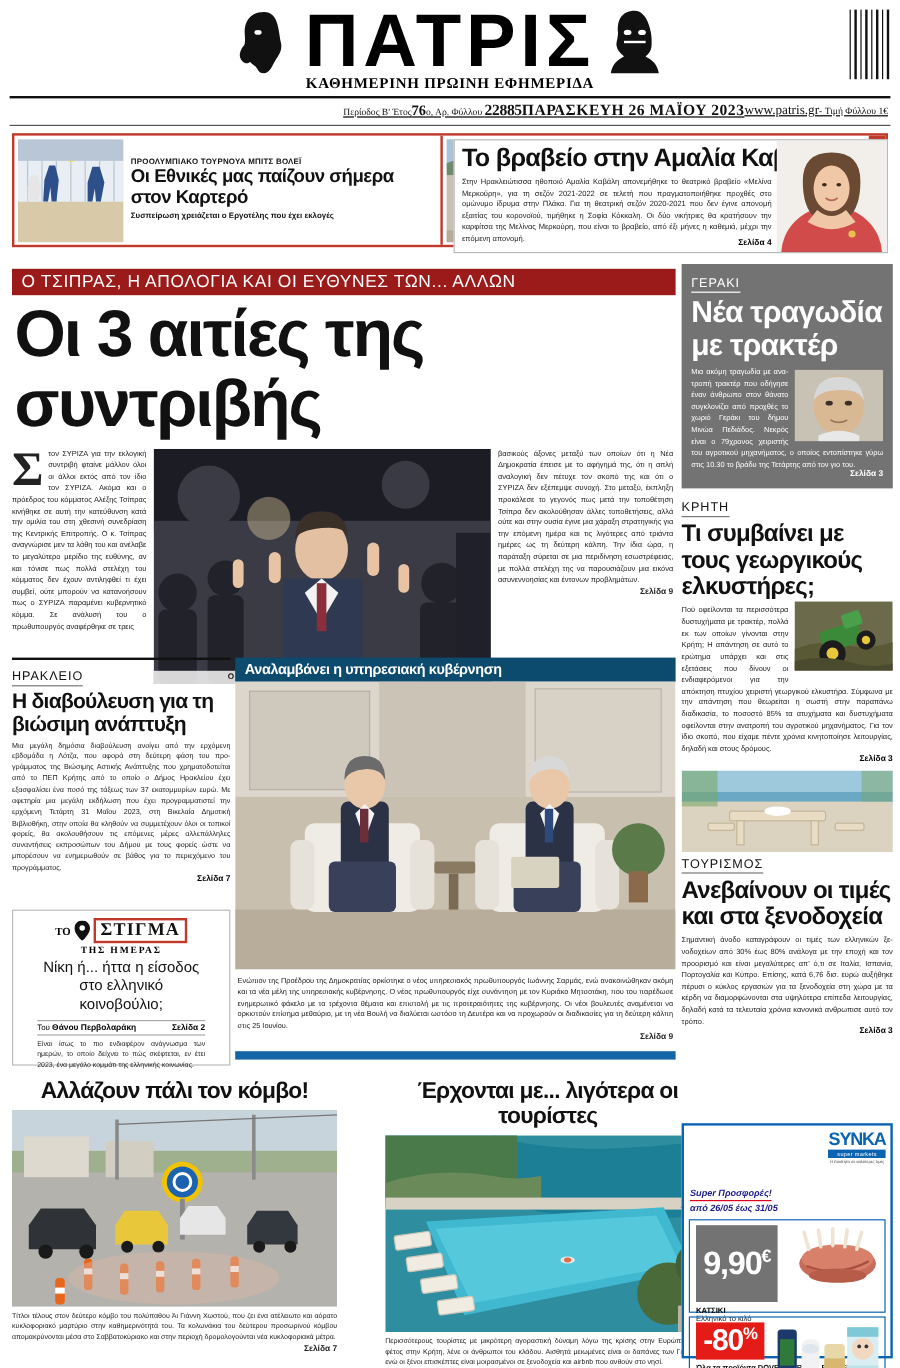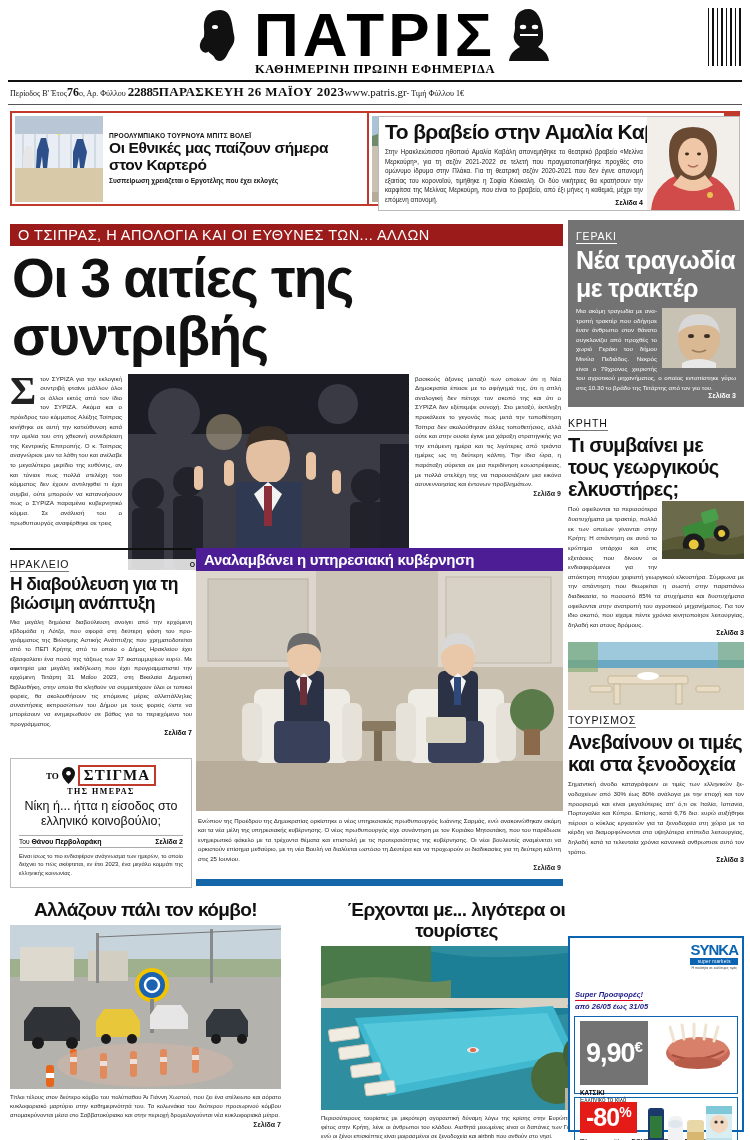--- a/index.html
+++ b/index.html
@@ -30,22 +30,22 @@
   }
   .barcode { position:absolute; right:6px; top:8px; height:60px; width:36px;
              display:flex; gap:1px; align-items:flex-start; }
   .barcode i { display:block; width:1px; height:58px; background:#111; }
   .barcode i.w { width:2px; }
   .barcode i.s { width:1px; background:#fff; }
 
   .mast-rule { height:2px; background:#111; margin:2px 8px 0 8px; }
   .mast-rule.thin { height:1px; background:#555; }
   .infoline {
-    display:flex; align-items:center; justify-content:flex-start;
-    padding:3px 10px 3px 10px; height:20px;
+    display:flex; align-items:center; justify-content:flex-end;
+    padding:3px 10px 3px 10px; height:20px;text-decoration:underline;
   }
   .info-left { font-family:"Liberation Serif", serif; font-size:8px; color:#111; }
   .info-left b { font-size:12px; }
   .info-left .num { font-size:13px; font-weight:bold; letter-spacing:-0.3px; }
   .info-center { font-family:"Liberation Serif", serif; font-weight:bold;
                  font-size:13px; letter-spacing:0.4px; color:#111; }
   .info-right { font-family:"Liberation Serif", serif; font-size:11px; color:#111; }
   .info-right small { font-size:8px; }
 
   
@@ -130,42 +130,42 @@
   .tour-photo { width:176px; height:68px; overflow:hidden; position:relative; }
 
   
   .herak { position:absolute; left:10px; top:548px; width:182px; }
   .herak .side-head { font-size:17.5px; }
   .herak .side-body { font-size:6px; }
 
   
   .stigma {
     position:absolute; left:10px; top:758px; width:182px; height:130px;
-    border:1px solid #bbb; padding:6px 8px;
+    border:1px solid #bbb; padding:6px 20px;
   }
   .stigma-top { display:flex; align-items:center; justify-content:center; gap:3px; }
   .stigma-to { font-size:9px; font-weight:bold; font-family:"Liberation Serif", serif;}
   .pin { width:13px; height:17px; position:relative; }
   .stigma-word {
     border:2px solid #c0392b; padding:0 4px; font-family:Liberation Serif, serif;
     font-weight:bold; font-size:15px; letter-spacing:1px; color:#111;
   }
   .stigma-day { text-align:center; font-family:"Liberation Serif", serif;
                 font-weight:bold; font-size:8px; letter-spacing:1.5px; margin-top:1px;}
   .stigma-head { text-align:center; font-size:12.5px; line-height:1.22; margin-top:3px; color:#111;}
   .stigma-byline { display:flex; justify-content:space-between; font-size:6.6px;
                    border-top:1px solid #aaa; border-bottom:1px solid #aaa;
                    padding:2px 0; margin-top:5px; }
   .stigma-byline b { font-size:7px; }
   .stigma-body { font-size:5.8px; line-height:1.5; text-align:justify; margin-top:4px; color:#222;}
 
   
   .gov { position:absolute; left:196px; top:548px; width:367px; }
   .gov-bar {
-    background:#4c1d95; color:#fff; font-size:15px; font-weight:bold;
+    background:#0c4a6e; color:#fff; font-size:12px; font-weight:bold;
     padding:3px 8px; letter-spacing:-0.3px;
   }
   .gov-photo { width:367px; height:240px; overflow:hidden; position:relative; }
   .gov-body { font-size:6.1px; line-height:1.55; text-align:justify; color:#222;
               padding:5px 2px 3px 2px; }
   .gov-foot { height:7px; background:#1566a8; margin-top:2px; }
 
   
   .bot { position:absolute; left:10px; top:900px; width:553px; display:flex; gap:20px;}
   .bot-col { width:271px; }

